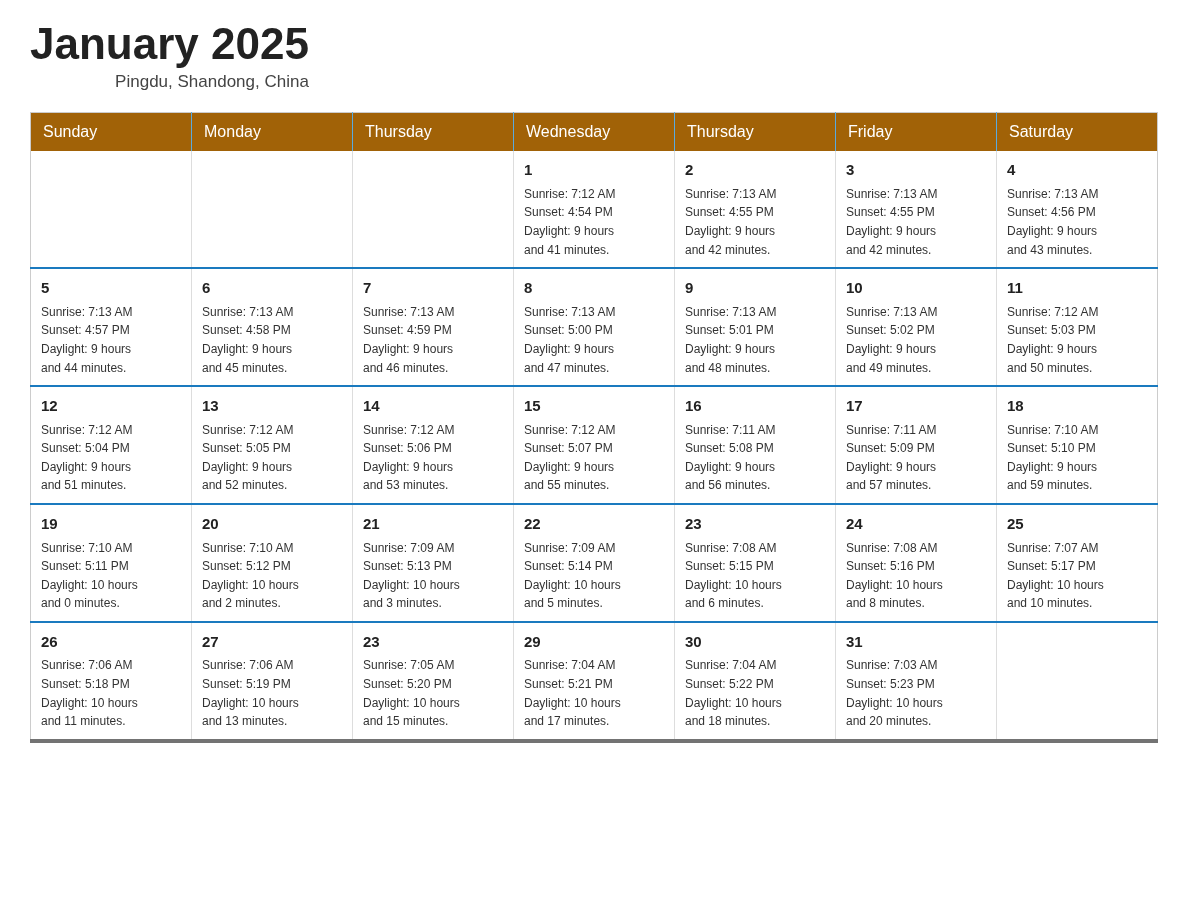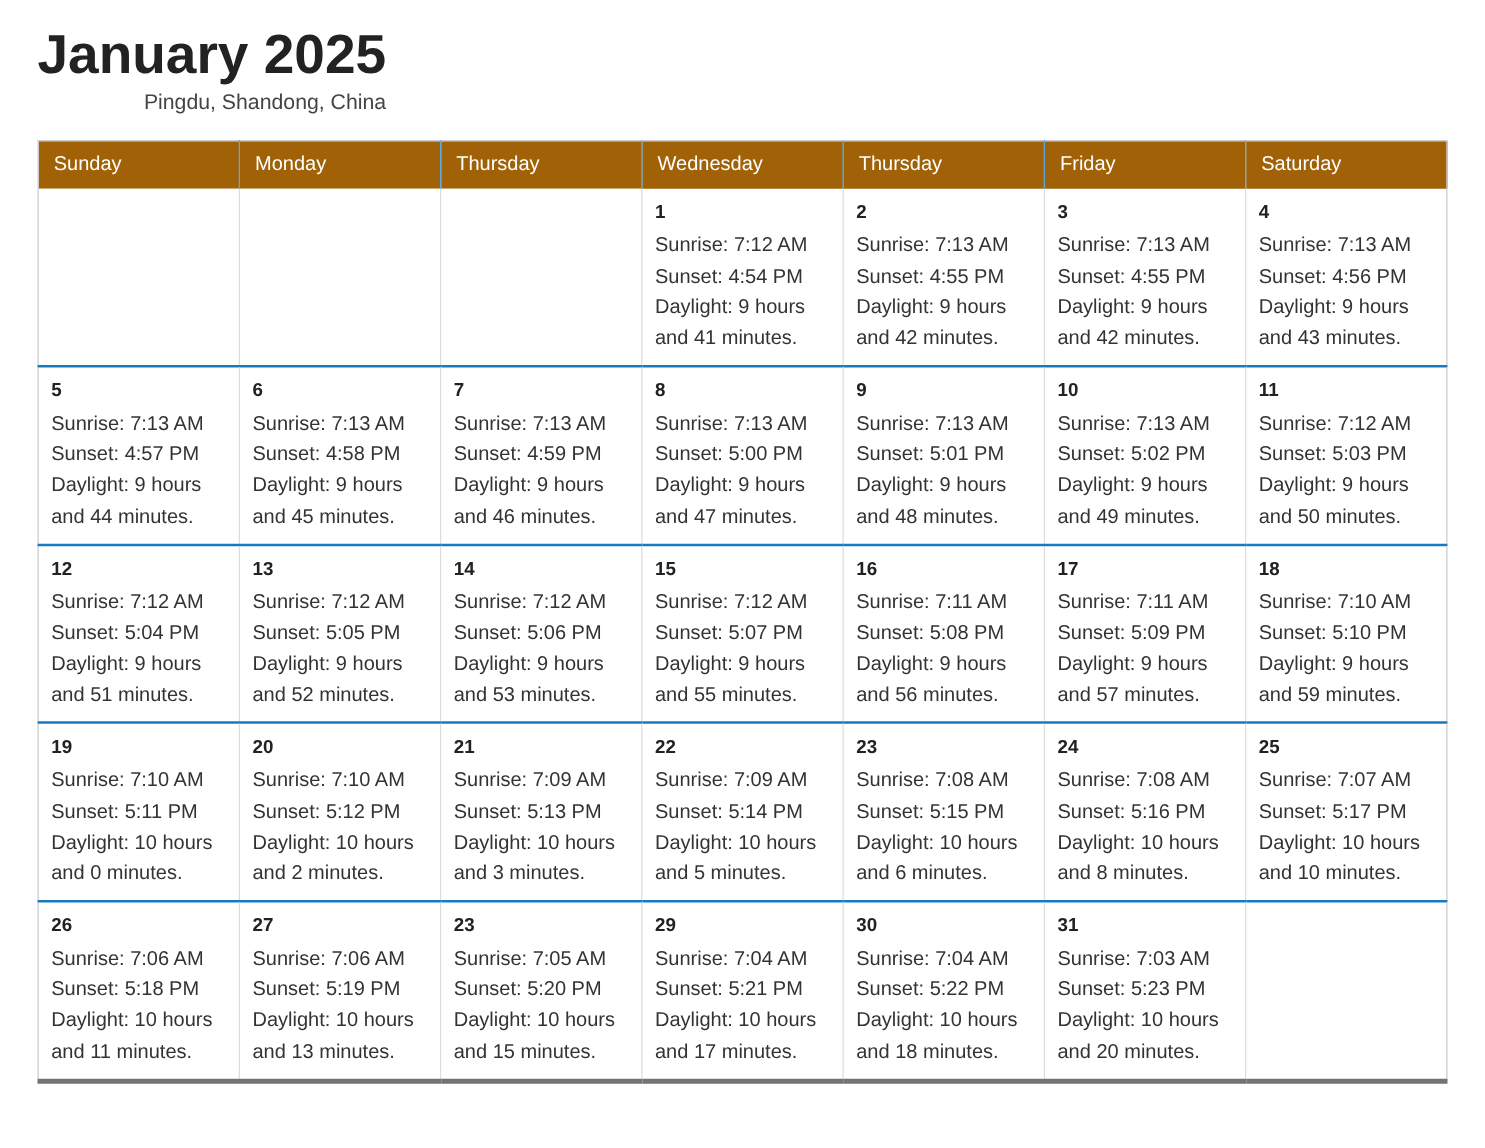--- a/index.html
+++ b/index.html
@@ -75,21 +75,21 @@
       border-bottom: 4px solid #737373;
     }
     .day-number {
       font-size: 15px;
       font-weight: bold;
       color: #222;
       display: block;
       margin-bottom: 3px;
     }
     .day-info {
-      font-size: 16px;
+      font-size: 12px;
       color: #333;
       line-height: 1.55;
     }
     .empty-cell {
       background: #fff;
     }
     .logo-wrapper {
       display: flex;
       flex-direction: column;
       align-items: flex-start;

